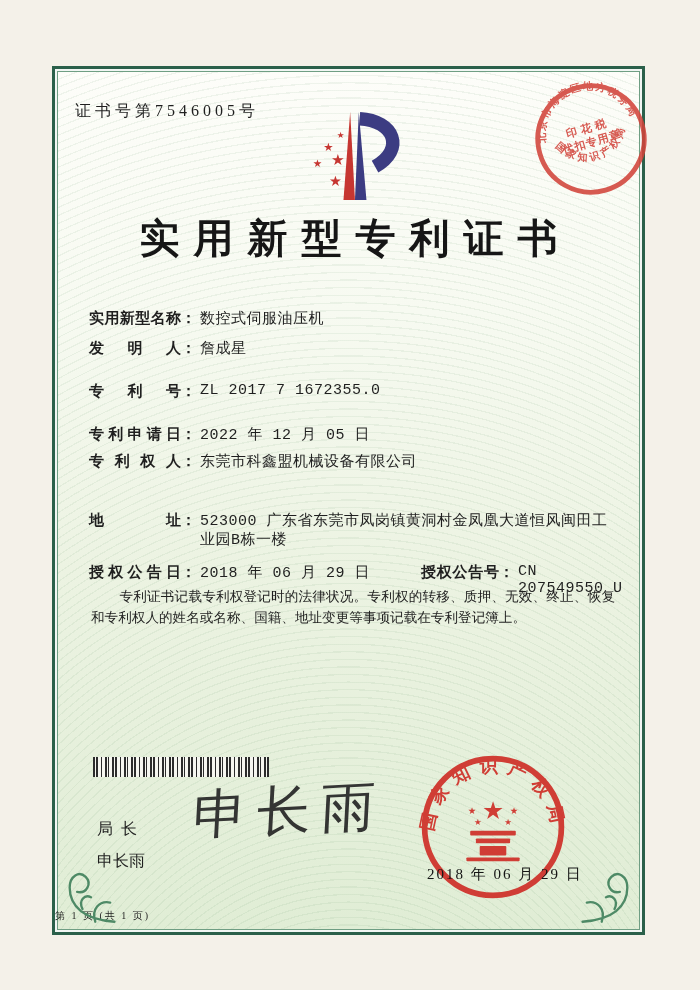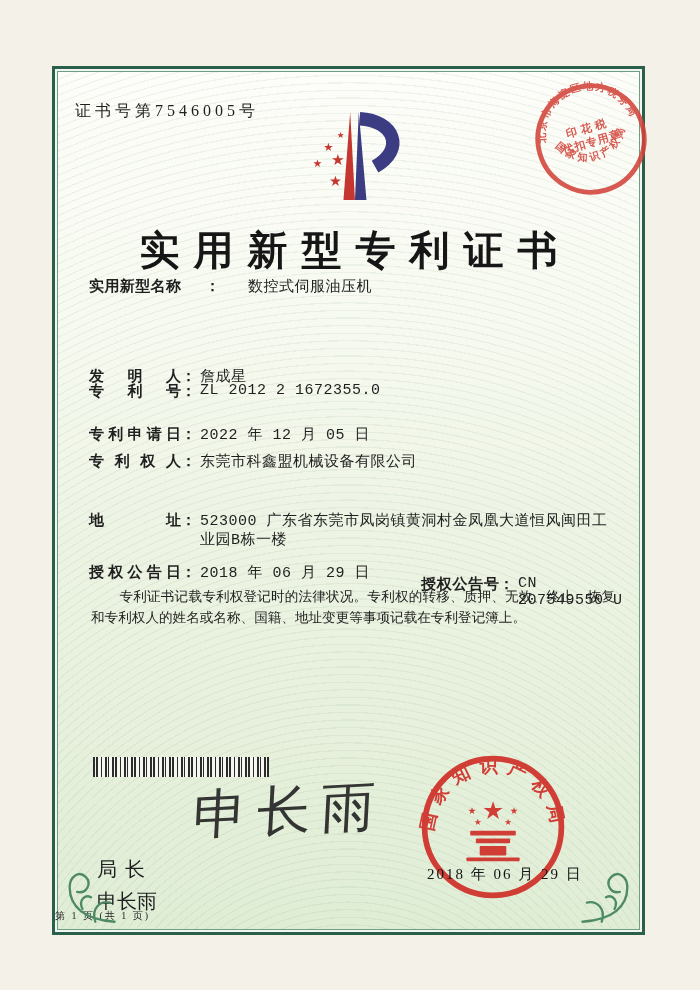--- a/index.html
+++ b/index.html
@@ -21,48 +21,48 @@
     content:""; position:absolute; inset:3px; pointer-events:none;
     background:
       repeating-radial-gradient(140% 120% at 50% 135%, rgba(105,155,110,0.12) 0 1px, rgba(0,0,0,0) 1px 6px);
     opacity:.8;
   }
   .cert-number { position:absolute; left:20px; top:32px; font-size:16px; letter-spacing:4px; }
   .logo { position:absolute; left:232px; top:38px; width:134px; height:100px; }
   .title {
     position:absolute; left:0; top:142px; width:100%;
     text-align:center; font-size:40px; font-weight:700; letter-spacing:14px;
-    text-indent:14px; color:#161616;margin-top:12px;
+    text-indent:14px; color:#161616;
   }
   .fields { position:absolute; left:34px; top:0; width:536px; font-size:15px; }
   .f-row { position:absolute; left:0; display:flex; align-items:flex-start; width:536px; }
   .f-label { display:inline-block; width:92px; font-weight:600; text-align:justify; text-align-last:justify; flex:none; }
   .f-colon { flex:none; font-weight:600; margin-right:4px; }
   .f-value { letter-spacing:.5px;font-family:Liberation Mono, monospace; }
-  .row-name    { top:208px;gap:24px; }
-  .row-inv     { top:270px;margin-top:28px; }
+  .row-name    { top:240px; }
+  .row-inv     { top:270px; }
   .row-pno     { top:313px; }
   .row-filing  { top:356px; }
   .row-patentee{ top:383px; }
   .row-addr    { top:442px; }
   .row-grant   { top:494px; }
-  .row-grant .grant-no { position:absolute; left:332px; top:12px; display:flex; }
+  .row-grant .grant-no { position:absolute; left:332px; top:0; display:flex; }
   .row-grant .grant-no .f-label { width:78px; }
   .paragraphs { position:absolute; left:36px; top:517px; width:524px; font-size:13.6px; line-height:21px; text-align:justify; }
   .paragraphs p { text-indent:2.1em; }
   .barcode {
     position:absolute; left:38px; top:688px; width:176px; height:20px;
     background:repeating-linear-gradient(90deg,
       #2c2c2c 0 2px, #f6f6f0 2px 3px,
       #2c2c2c 3px 5px, #f6f6f0 5px 8px,
       #2c2c2c 8px 9px, #f6f6f0 9px 12px,
       #2c2c2c 12px 14px, #f6f6f0 14px 15px,
       #2c2c2c 15px 16px, #f6f6f0 16px 19px);
   }
-  .director { position:absolute; left:42px; top:784px; font-size:20px; line-height:32px; }
+  .director { position:absolute; left:42px; top:744px; font-size:16px; line-height:32px; }
   .director .d-title { letter-spacing:8px; }
   .signature {
     position:absolute; left:138px; top:706px; font-size:54px; color:#262626;
     transform:rotate(-3deg) skewX(-6deg); letter-spacing:10px; opacity:.92;
   }
   .seal { position:absolute; left:362px; top:682px; width:152px; height:152px; opacity:.92; }
   .seal-date { position:absolute; left:372px; top:796px; font-size:15px; letter-spacing:2px; color:#141414; }
   .tax-stamp { position:absolute; left:478px; top:12px; width:116px; height:116px; transform:rotate(-16deg); opacity:.88; }
   .page-footer { position:absolute; left:0; top:840px; width:100%; text-align:left; font-size:10px; letter-spacing:2px; }
   .flourish { position:absolute; bottom:6px; width:64px; height:64px; }
@@ -96,21 +96,21 @@
       <span class="f-value">数控式伺服油压机</span>
     </div>
     <div class="f-row row-inv">
       <span class="f-label">发明人</span>
         <span class="f-colon">：</span>
       <span class="f-value">詹成星</span>
     </div>
     <div class="f-row row-pno">
       <span class="f-label">专利号</span>
         <span class="f-colon">：</span>
-      <span class="f-value">ZL 2012 2 1672355.0</span>
+      <span class="f-value">ZL 2017 7 1672355.0</span>
     </div>
     <div class="f-row row-filing">
       <span class="f-label">专利申请日</span>
         <span class="f-colon">：</span>
       <span class="f-value">2022 年 12 月 05 日</span>
     </div>
     <div class="f-row row-patentee">
       <span class="f-label">专利权人</span>
         <span class="f-colon">：</span>
       <span class="f-value">东莞市科鑫盟机械设备有限公司</span>

